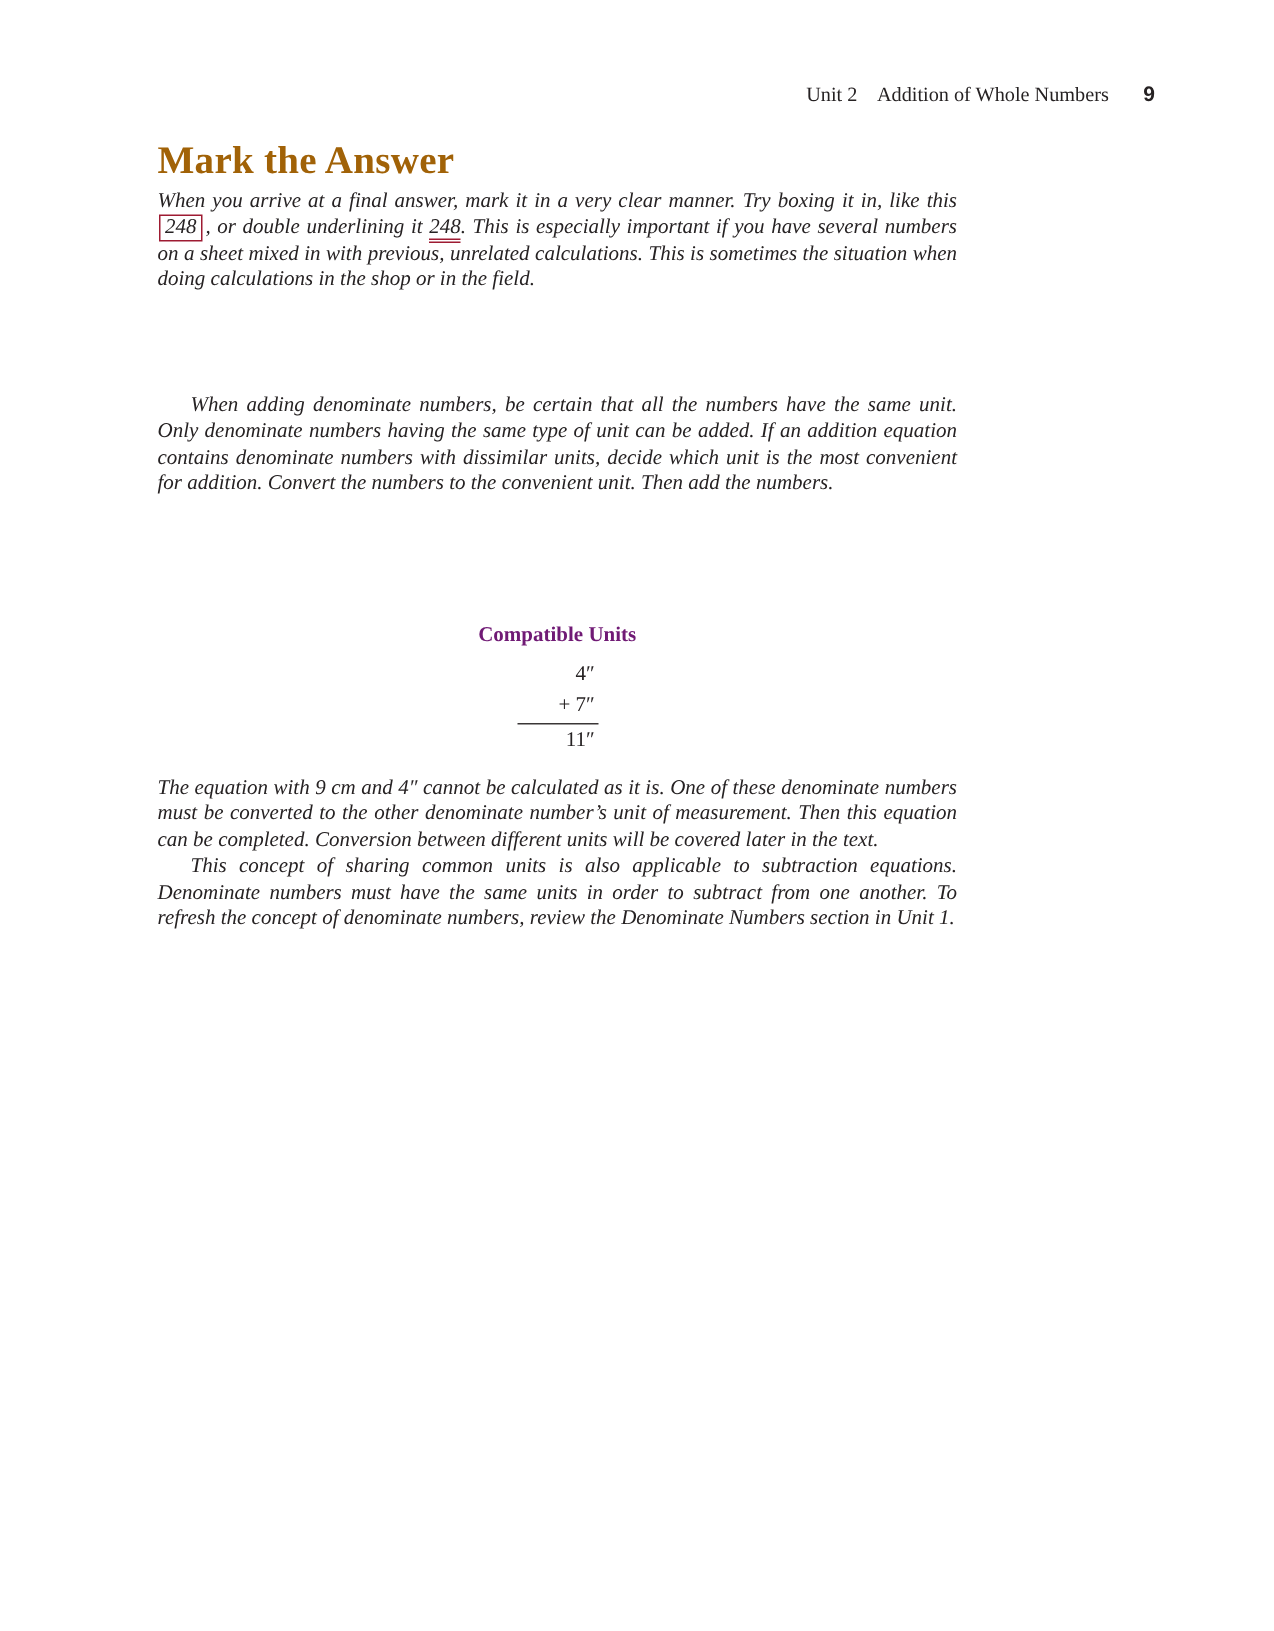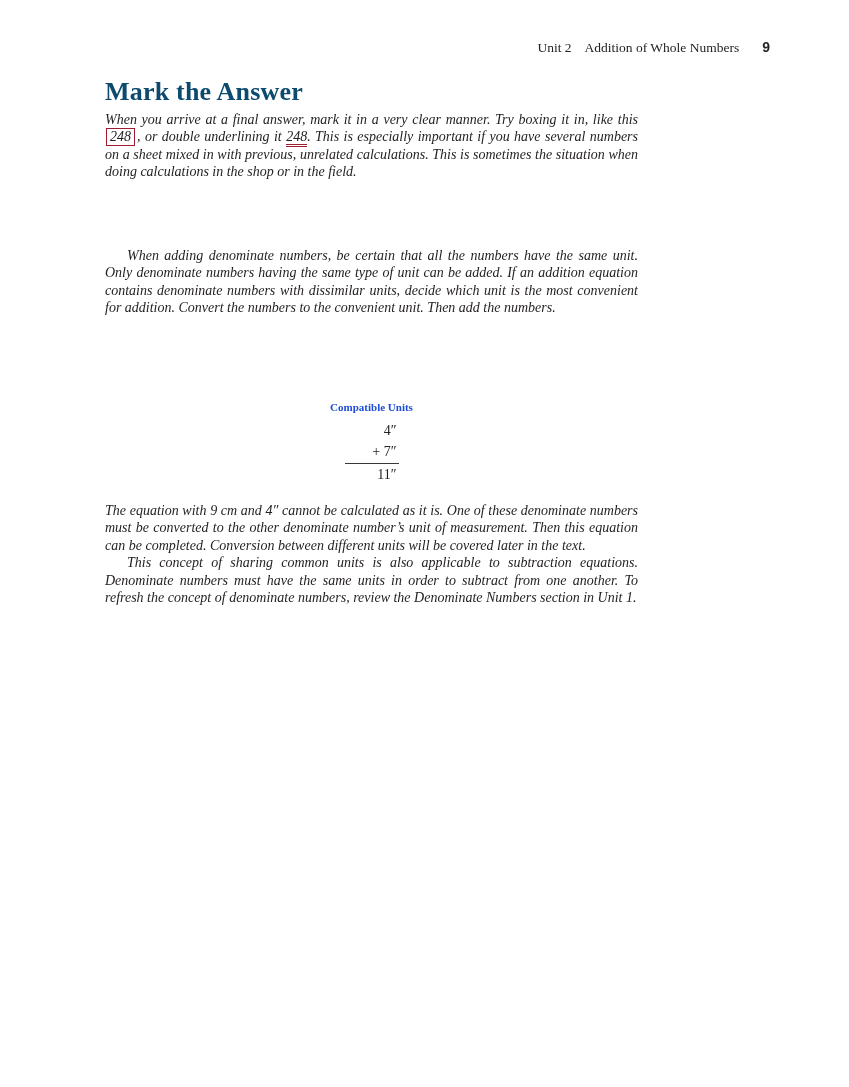--- a/index.html
+++ b/index.html
@@ -4,20 +4,21 @@
 <style>
   html, body { margin: 0; padding: 0; background: #ffffff; }
   .page {
     position: relative;
     width: 849px;
     height: 912px;
     background: #ffffff;
     font-family: "Liberation Serif", serif;
     color: #262223;
     overflow: hidden;
+    margin-top: 15px;
   }
   .running-head {
     position: absolute;
     top: 39px;
     right: 79px;
     display: flex;
     align-items: baseline;
     font-size: 13.5px;
     color: #262223;
   }
@@ -28,21 +29,21 @@
     font-weight: bold;
     font-size: 14px;
   }
   .section-heading {
     position: absolute;
     left: 105px;
     margin: 0;
     font-size: 26px;
     line-height: 1.05;
     font-weight: bold;
-    color: #0c4a6e;
+    color: #a16207;
     letter-spacing: 0.2px;
   }
   #heading-mark { top: 78px; }
   #heading-denominate { top: 213px; }
   .body-block {
     position: absolute;
     left: 105px;
     width: 533px;
     font-size: 14px;
     line-height: 17.4px;
@@ -66,23 +67,23 @@
     position: absolute;
     left: 105px;
     top: 401px;
     width: 533px;
     display: flex;
     justify-content: center;
     gap: 28px;
   }
   .eq-col { text-align: center; }
   .eq-header {
-    color: #1d4ed8;
+    color: #701a75;
     font-weight: bold;
-    font-size: 11px;
+    font-size: 14px;
     margin-bottom: 7px;
     white-space: nowrap;
   }
   .eq-body {
     display: inline-block;
     text-align: right;
     font-size: 14px;
     line-height: 21px;
   }
   .eq-line {

